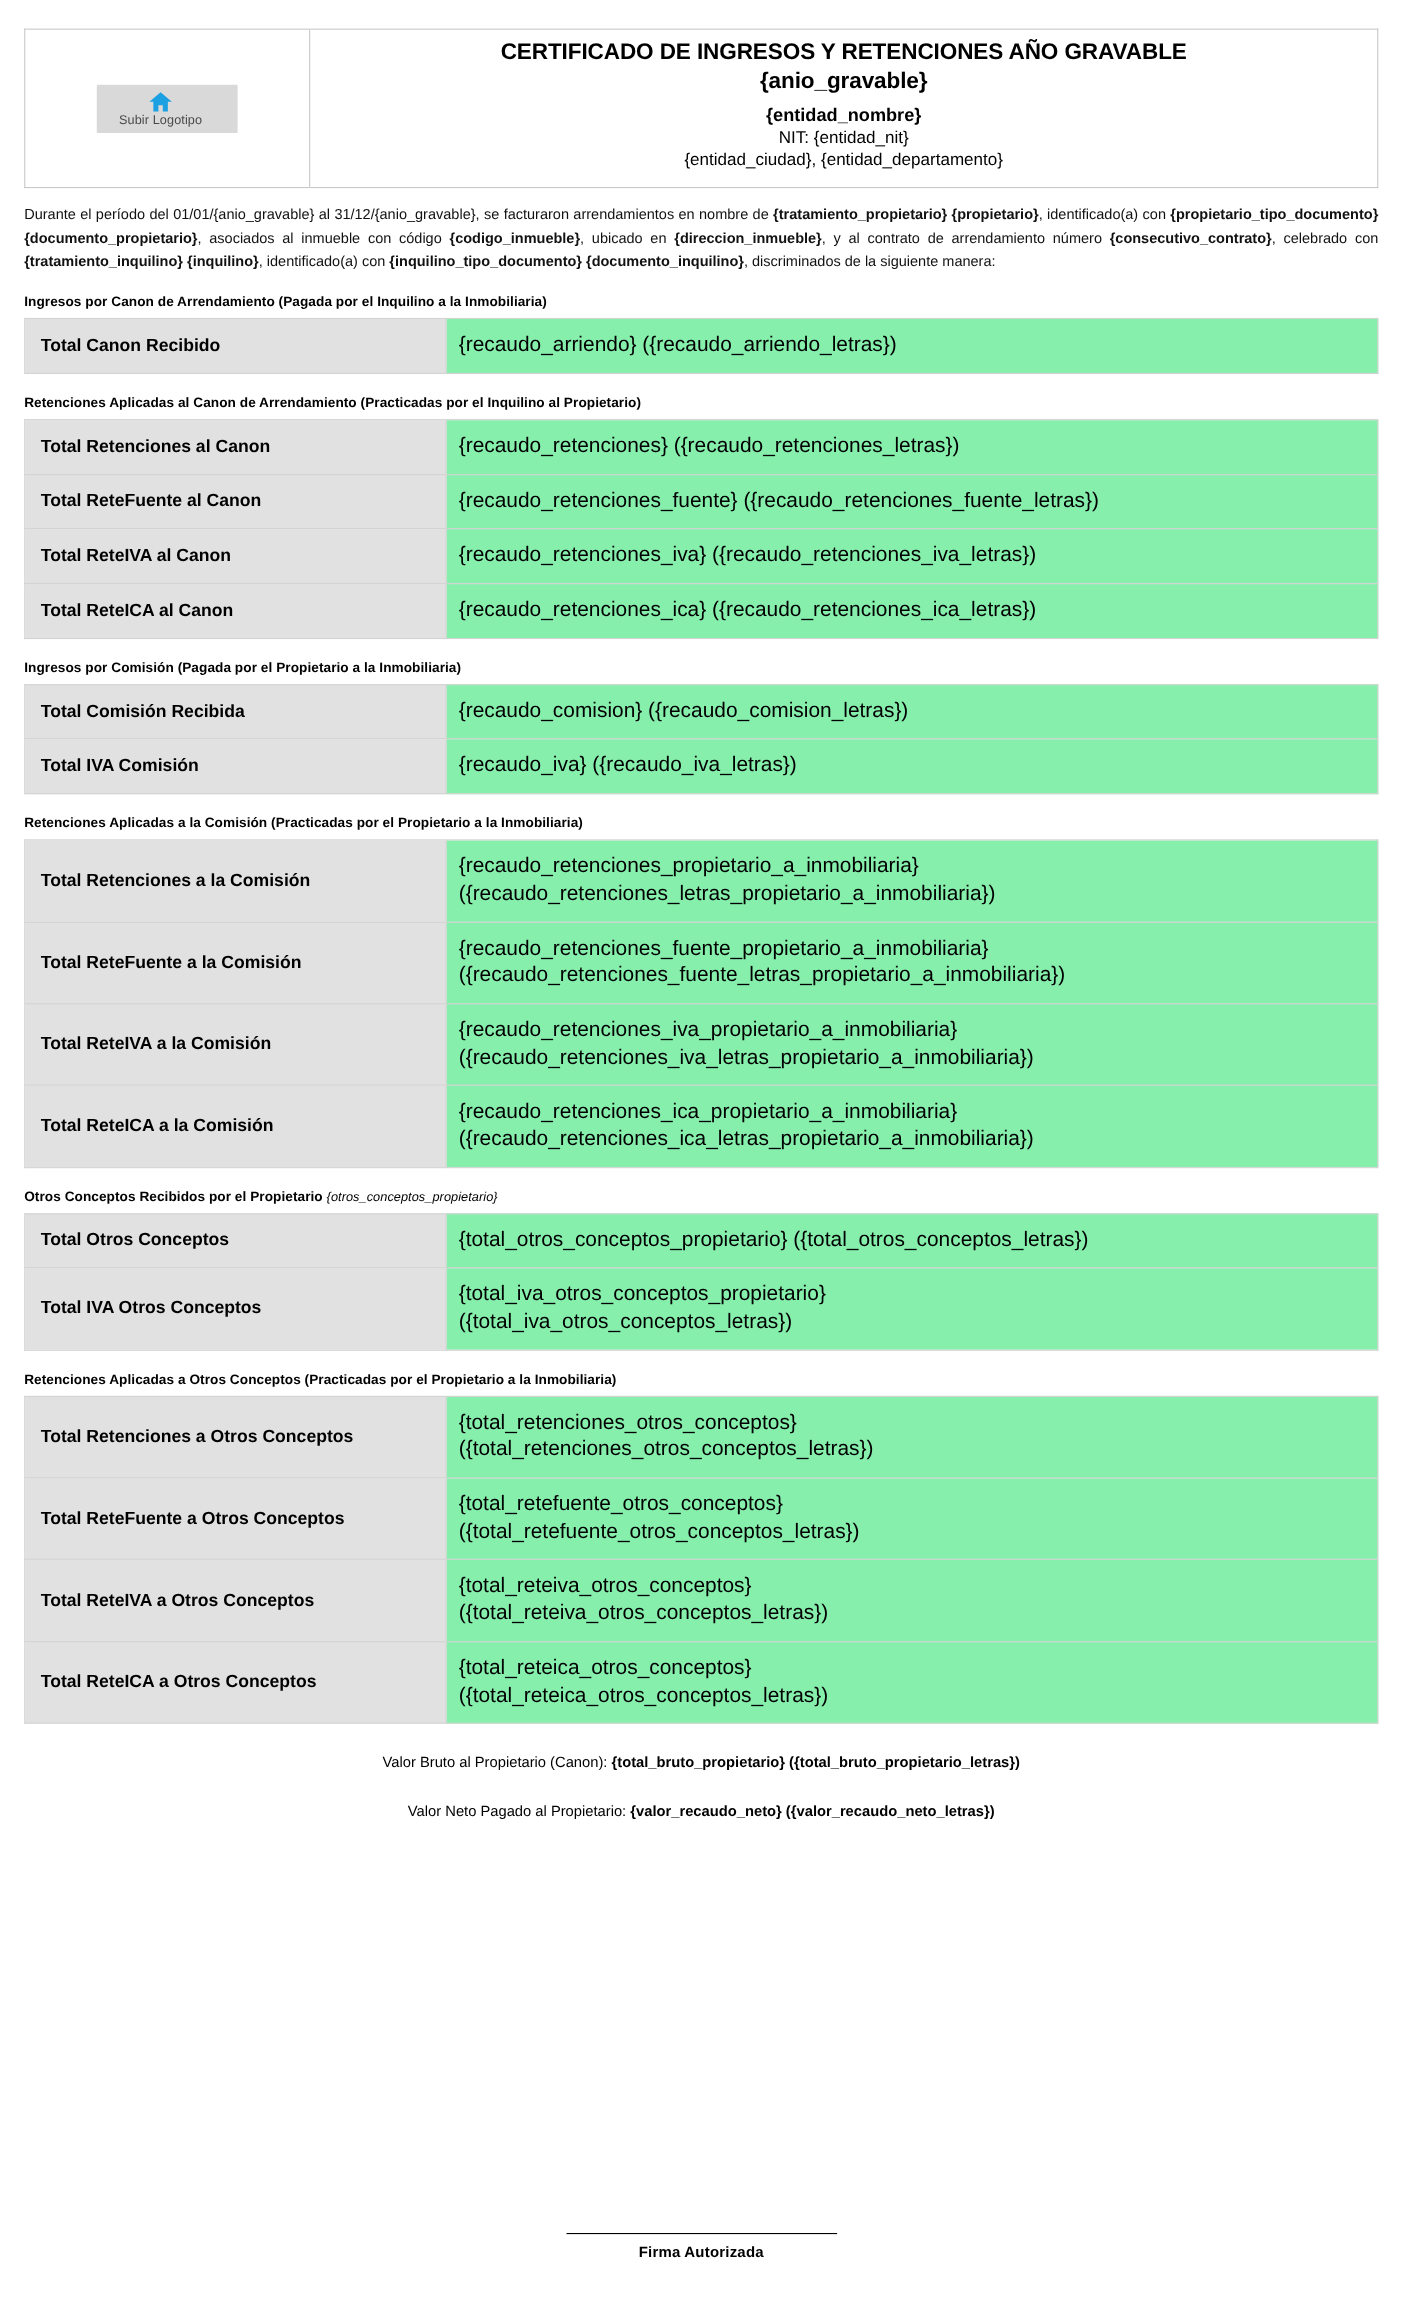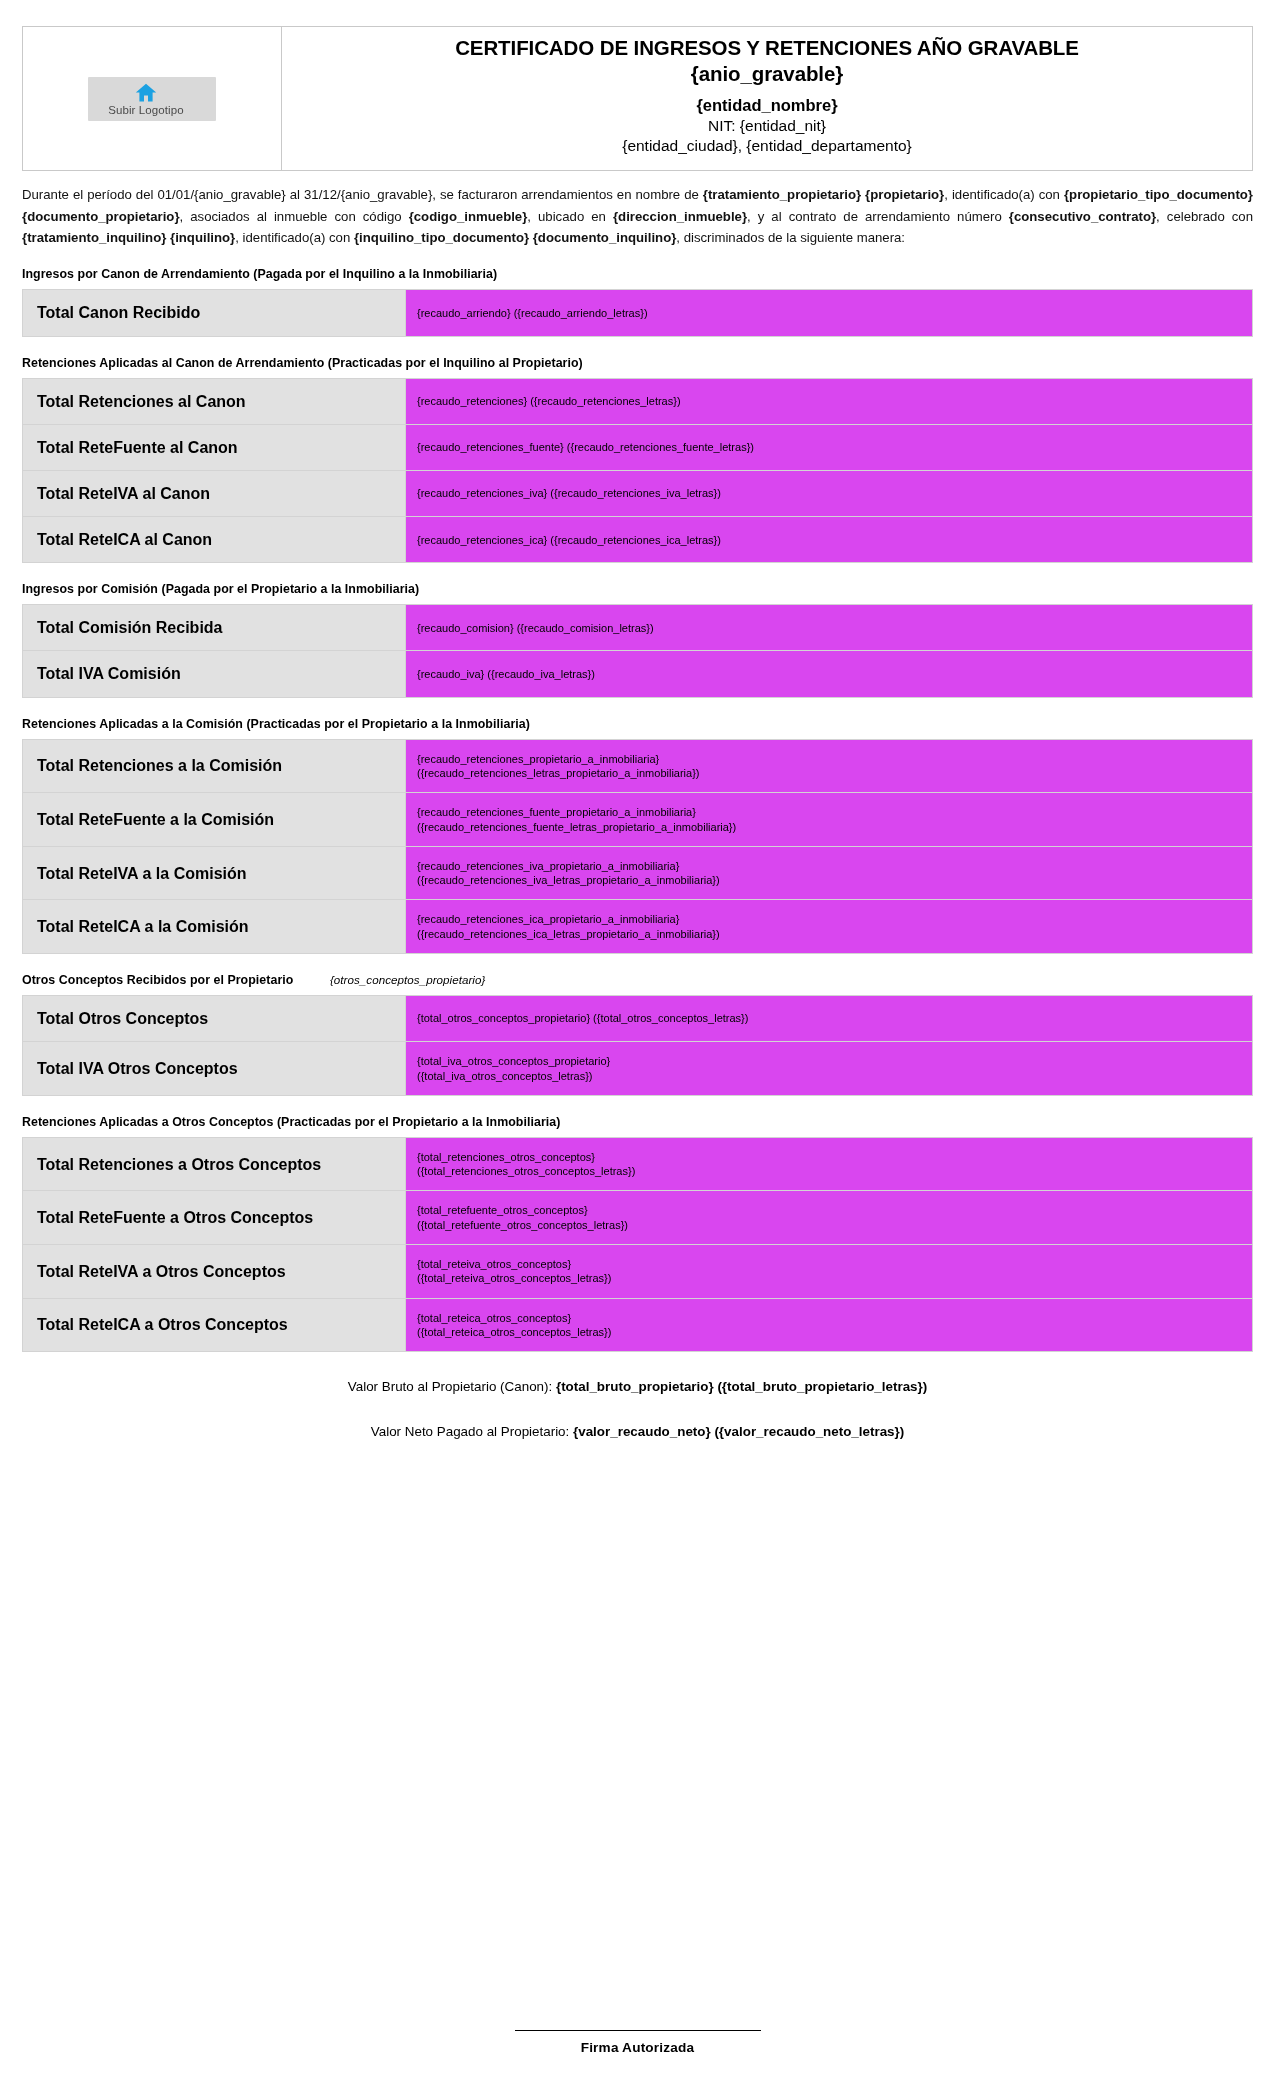--- a/index.html
+++ b/index.html
@@ -99,21 +99,20 @@
   .section-title {
     font-size: 12.4px;
     font-weight: bold;
     margin: 19px 0 8px 0;
     letter-spacing: 0.05px;
   }
   .section-title .placeholder-italic {
     font-weight: normal;
     font-style: italic;
     font-size: 11.6px;
-    margin-left: 33px;
   }
 
   
   .data-table {
     width: 100%;
     border-collapse: collapse;
     table-layout: fixed;
     margin-bottom: 2px;
   }
   .data-table td {
@@ -122,22 +121,22 @@
   }
   .data-table td.label {
     width: 368px;
     background: #e1e1e1;
     font-weight: bold;
     font-size: 16px;
     padding: 13px 0 13px 14px;
     line-height: 1.2;
   }
   .data-table td.value {
-    background: #d946ef;
-    font-size: 11px;
+    background: #86efac;
+    font-size: 19px;
     padding: 12px 0 12px 11px;
     line-height: 1.3;
   }
   .data-table td.value .line2 { display: block; }
 
   
   .totals {
     margin-top: 26px;
     text-align: center;
   }

